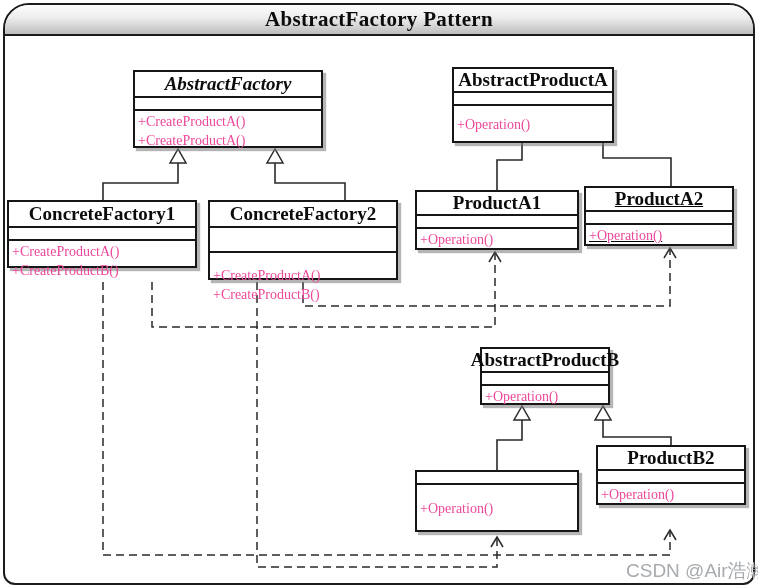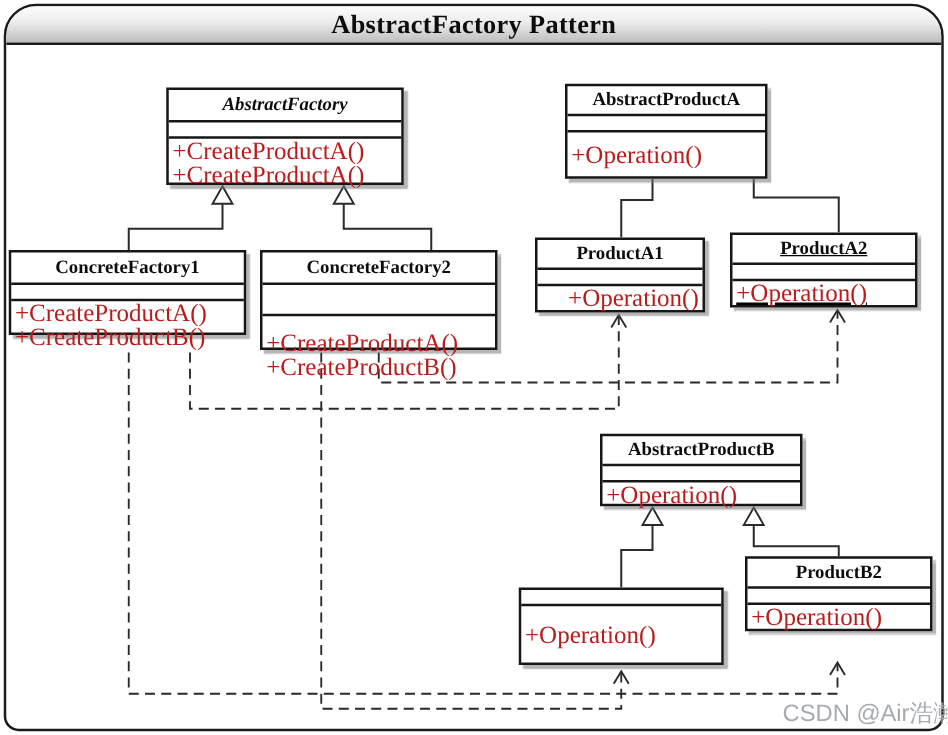--- a/index.html
+++ b/index.html
@@ -26,32 +26,32 @@
   .uml-class {
     position: absolute; background: #ffffff;
     border: 2px solid #161616;
     box-shadow: 3px 3px 1px rgba(120,120,120,.55);
     display: flex; flex-direction: column;
     z-index: 2;
   }
   .uml-name {
     border-bottom: 2px solid #161616;
     display: flex; align-items: center; justify-content: center;
-    font-weight: bold; font-size: 15px; color: #0c0c0c;
+    font-weight: bold; font-size: 19px; color: #0c0c0c;
     height: 24px; flex: 0 0 auto;
   }
   .uml-class.tall-name .uml-name { height: 26px; }
   .uml-class.abstract .uml-name { font-style: italic; }
   .uml-attrs {
     height: 13px; flex: 0 0 auto;
     border-bottom: 2px solid #161616;
   }
   .uml-methods {
     flex: 1 1 auto; padding: 1px 3px 0 3px;
-    font-size: 20px; color: #b91c1c; line-height: 19px;
+    font-size: 14px; color: #ec4899; line-height: 19px;
     display: flex; flex-direction: column; justify-content: center;
   }
 
   svg.wires { position: absolute; left: 0; top: 0; z-index: 1; }
 
   .watermark {
     position: absolute; left: 626px; top: 558px; z-index: 3;
     font-family: "Liberation Sans", "DejaVu Sans", sans-serif;
     font-size: 19px; color: #a7abaf; white-space: nowrap;
   }
@@ -133,37 +133,37 @@
 </div>
 
 <div class="uml-class" style="left:452px; top:67px; width:162px; height:76px;">
   <div class="uml-name">AbstractProductA</div>
   <div class="uml-attrs"></div>
   <div class="uml-methods">
     <div>+Operation()</div>
   </div>
 </div>
 
-<div class="uml-class" style="left:428px; top:190px; width:136px; height:60px;text-align:right;">
+<div class="uml-class" style="left:415px; top:190px; width:164px; height:60px;">
   <div class="uml-name">ProductA1</div>
   <div class="uml-attrs"></div>
   <div class="uml-methods">
     <div>+Operation()</div>
   </div>
 </div>
 
 <div class="uml-class" style="left:584px; top:186px; width:150px; height:60px;text-decoration:underline;">
   <div class="uml-name">ProductA2</div>
   <div class="uml-attrs"></div>
   <div class="uml-methods">
     <div>+Operation()</div>
   </div>
 </div>
 
-<div class="uml-class" style="left:480px; top:347px; width:162px; height:58px;">
+<div class="uml-class" style="left:480px; top:347px; width:130px; height:58px;">
   <div class="uml-name">AbstractProductB</div>
   <div class="uml-attrs"></div>
   <div class="uml-methods">
     <div>+Operation()</div>
   </div>
 </div>
 
 <div class="uml-class" style="left:415px; top:470px; width:164px; height:62px;">
   <div class="uml-attrs"></div>
   <div class="uml-methods">

